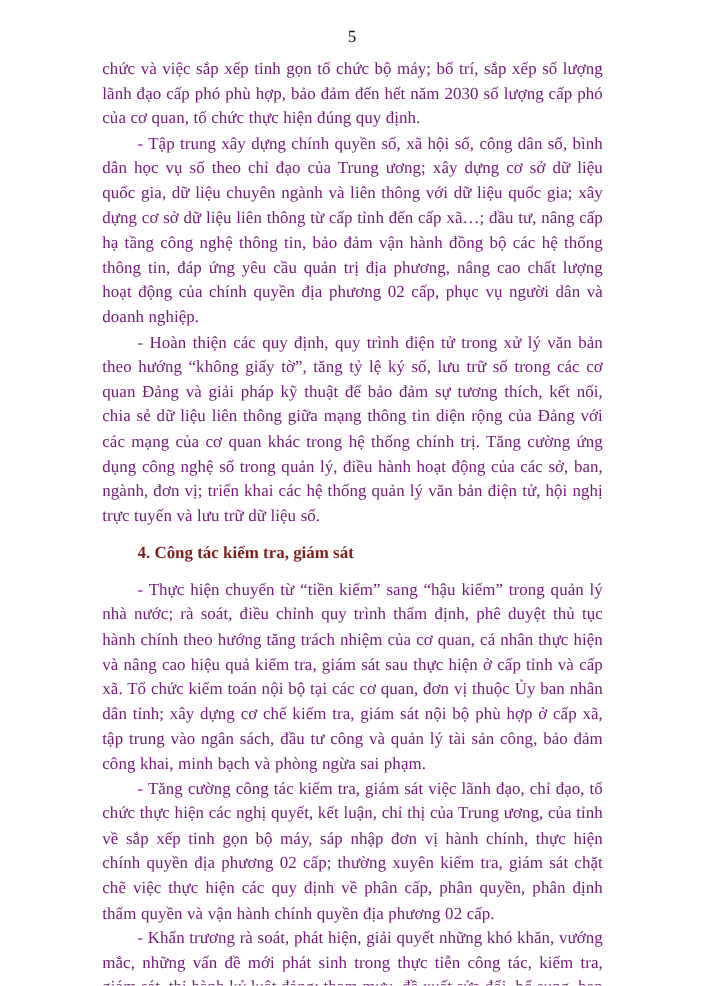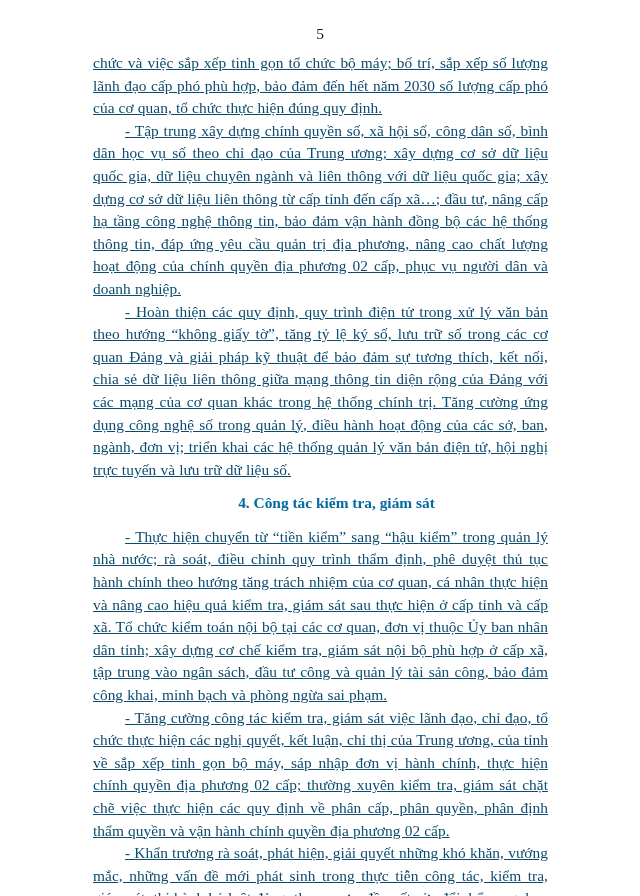--- a/index.html
+++ b/index.html
@@ -43,24 +43,23 @@
     width: 455px;
   }
 
   p.para {
     margin: 0;
     padding: 0;
     font-size: 15.4px;
     line-height: 22.6px;
     text-align: justify;
     text-justify: inter-word;
-    color: #0c4a6e;
+    color: #701a75;
     letter-spacing: 0.05px;
     word-spacing: 0.2px;
-    text-decoration: underline;
   }
 
   p.para.indent {
     text-indent: 32px;
   }
 
   p.para + p.para {
     margin-top: 0px;
   }
 
@@ -68,22 +67,22 @@
     margin-top: 11px;
   }
 
   h2.heading {
     margin: 11px 0 0 0;
     padding: 0;
     font-size: 15.4px;
     line-height: 22.6px;
     font-weight: bold;
     text-indent: 32px;
-    text-align: center;
-    color: #0369a1;
+    text-align: left;
+    color: #7f1d1d;
   }
 
   
   .scan-tint {
     position: absolute;
     inset: 0;
     pointer-events: none;
     background: #ffffff;
     opacity: 0;
   }

